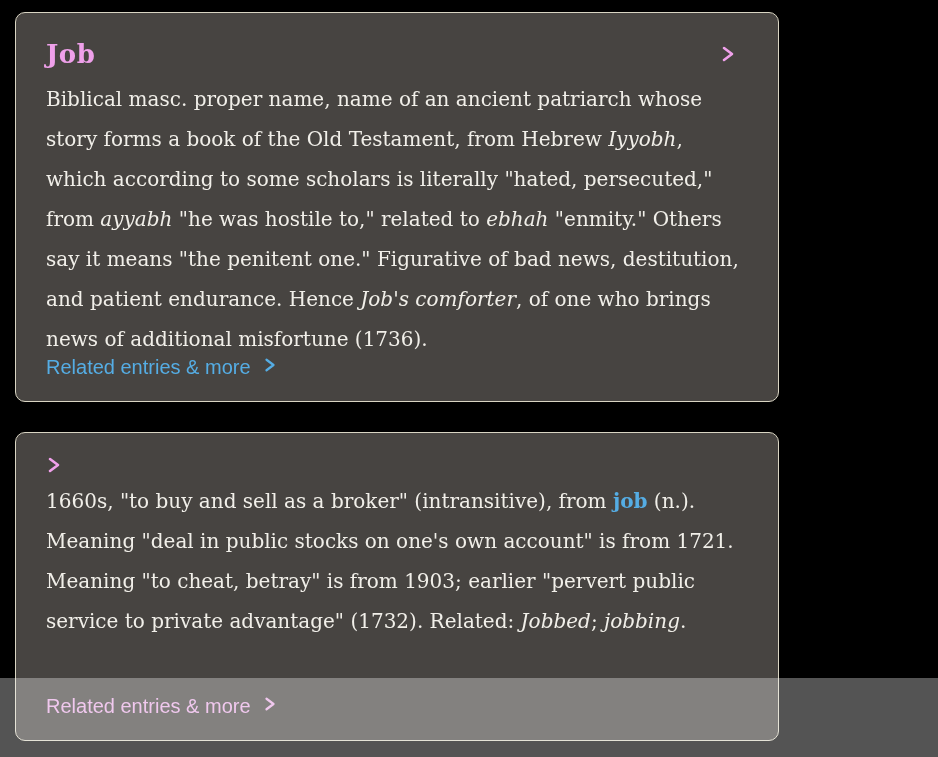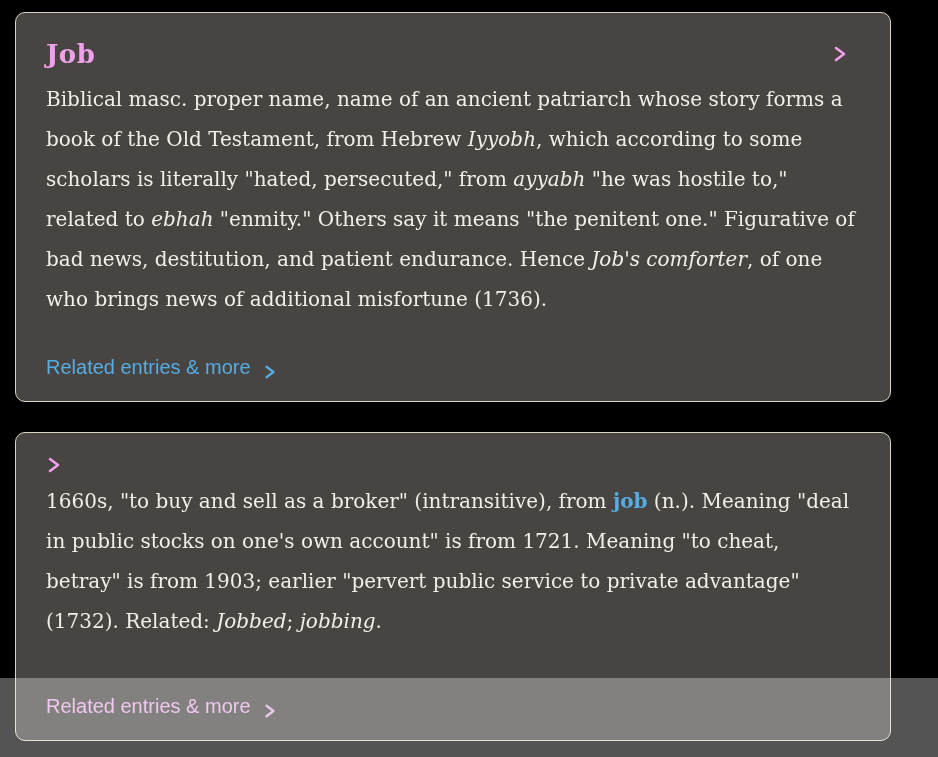--- a/index.html
+++ b/index.html
@@ -10,21 +10,21 @@
     width: 938px;
     height: 757px;
     position: relative;
     overflow: hidden;
     background: var(--page_bg, #000);
     font-family: "Liberation Sans", sans-serif;
   }
   .card {
     position: absolute;
     left: 15px;
-    width: 876px;
+    width: 764px;
     box-sizing: border-box;
     background: var(--card_bg, #474441);
     border: 1px solid var(--card_border, #d9d5c3);
     border-radius: 10px;
     padding: 24px 30px;
     overflow: hidden;
   }
   .card-1 { top: 12px;  height: 390px; }
   .card-2 { top: 432px; height: 309px; }
 
@@ -61,21 +61,21 @@
   .seg-link {
     color: var(--link_blue, #55ade4);
     font-weight: bold;
     cursor: pointer;
   }
   .related-link {
     position: absolute;
     left: 30px;
     bottom: 22px;
     display: inline-flex;
-    align-items: flex-end;
+    align-items: flex-start;
     gap: 12px;
     font-family: "Liberation Sans", sans-serif;
     font-size: 20px;
     color: var(--link_blue, #55ade4);
     cursor: pointer;
     text-decoration: none;
   }
   .related-link--visited {
     color: var(--related_pink, #e9aee6);
   }

